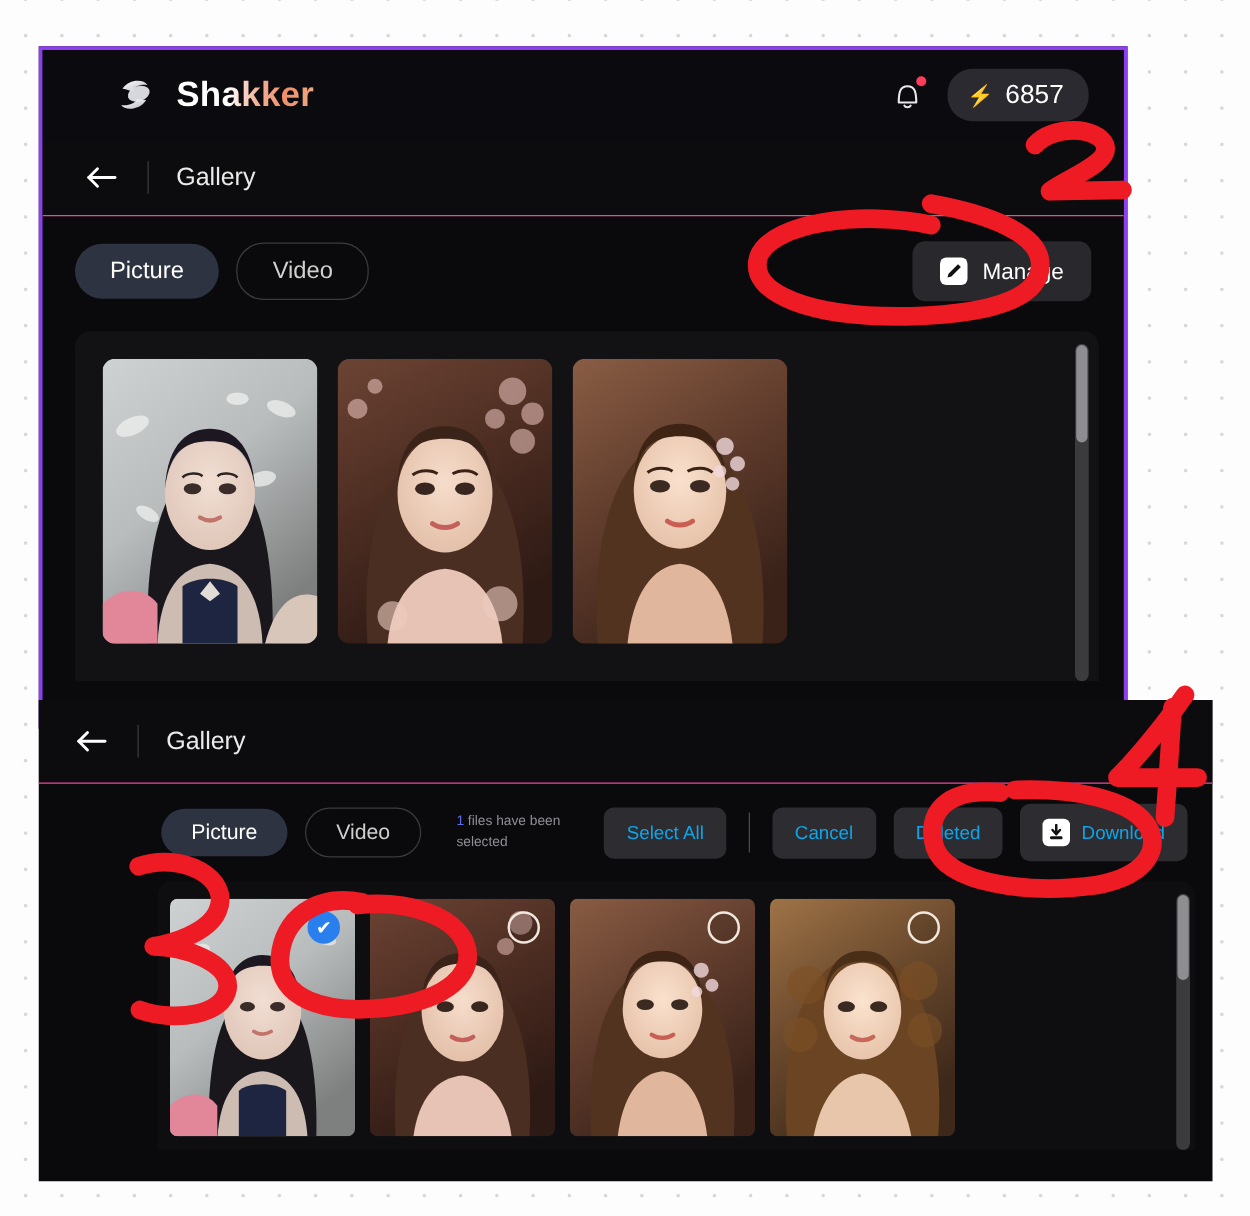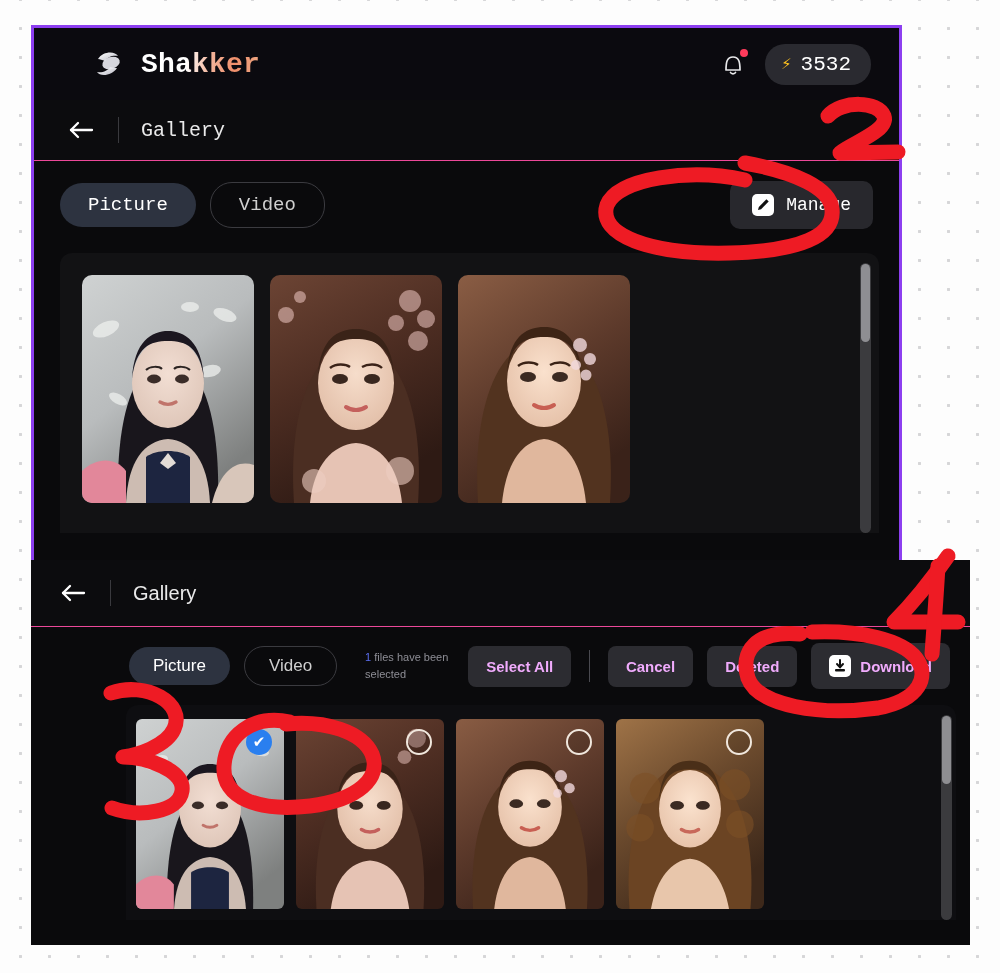--- a/index.html
+++ b/index.html
@@ -16,25 +16,24 @@
     position: relative;
   }
 
   
   .panel {
     position: absolute;
     background: #0a0a0c;
     overflow: hidden;
   }
   #panel-top {
-    left: 31px; top: 25px;
+    left: 31px; top: 37px;
     width: 871px; height: 546px;
     border: 3px solid #8d3ff0;
     box-sizing: border-box;
-    font-family: Liberation Mono, monospace;
   }
   #panel-bottom {
     left: 31px; top: 560px;
     width: 939px; height: 385px;
     border: none;
   }
 
   
   .app-header {
     position: relative;
@@ -108,27 +107,26 @@
 
   .sel-note {
     font-size: 11px; color: #8e8e96; line-height: 1.55;
     width: 130px;
     margin-left: 14px;
   }
   .sel-note b { color: #5b6ef0; font-weight: normal; }
 
   .tb-btn {
     background: #2c2c31;
-    color: #f0abfc;
+    color: #0ea5e9;
     border-radius: 8px;
     padding: 12px 18px;
     font-size: 15px;
     display: flex; align-items: center; gap: 9px;
     white-space: nowrap;
-    font-weight: bold;
   }
   .tb-sep { width: 1px; height: 32px; background: #4a4a50; margin: 0 4px; }
 
   .glyph-box {
     width: 22px; height: 22px; border-radius: 5px;
     background: #ffffff;
     display: flex; align-items: center; justify-content: center;
     flex: 0 0 auto;
   }
   .manage-btn {
@@ -210,21 +208,21 @@
     <div class="header-right">
       <span class="bell-wrap">
         <svg width="28" height="30" viewBox="0 0 28 30" fill="none" stroke="#e8e8ea" stroke-width="1.7">
           <path d="M7 21 C7 13 8 8 14 8 C20 8 21 13 21 21 Z" stroke-linejoin="round"></path>
           <path d="M11.5 23.5 C12.3 25.2 15.7 25.2 16.5 23.5" stroke-linecap="round"></path>
         </svg>
         <span class="bell-dot"></span>
       </span>
       <span class="credits-pill">
         <span class="bolt">⚡</span>
-        <span class="credits-value">3532</span>
+        <span class="credits-value">6857</span>
       </span>
     </div>
   </div>
 
   <div class="sub-header">
     <span class="back-arrow">
       <svg width="30" height="22" viewBox="0 0 30 22" stroke="#ffffff" stroke-width="2.3" fill="none" stroke-linecap="round" stroke-linejoin="round">
         <path d="M26 11 H5"></path>
           <path d="M12 4 L5 11 L12 18"></path>
       </svg>

